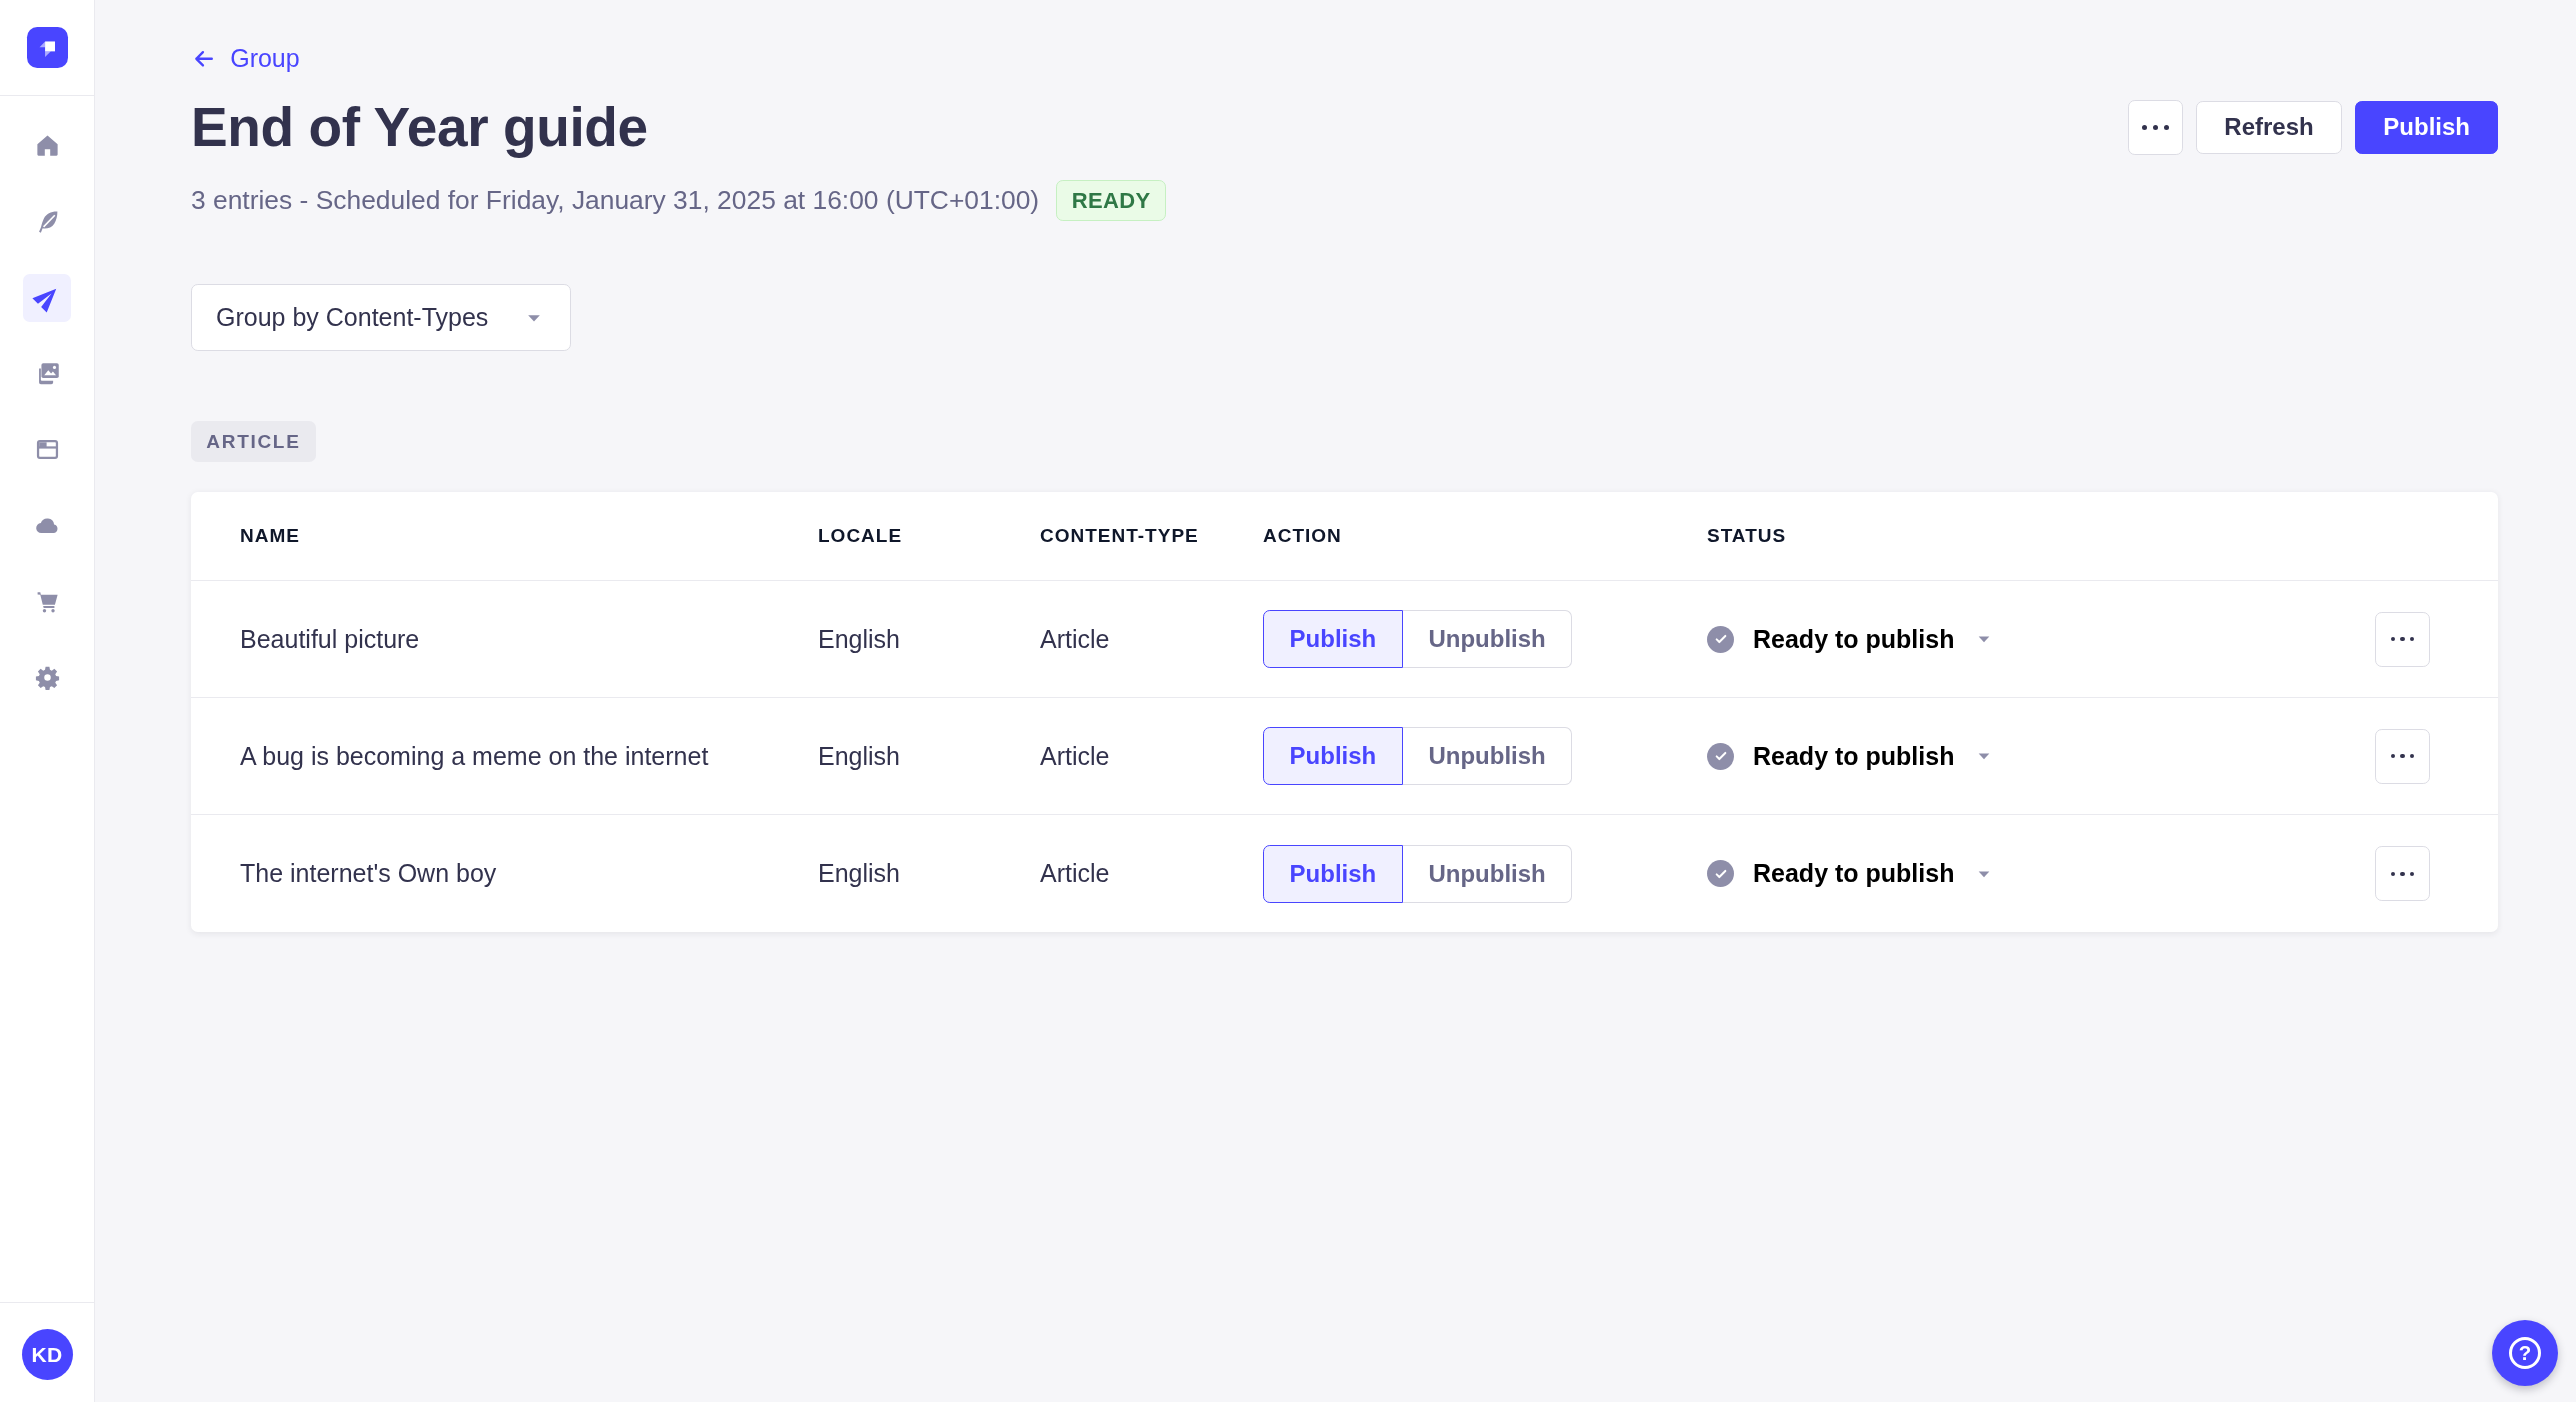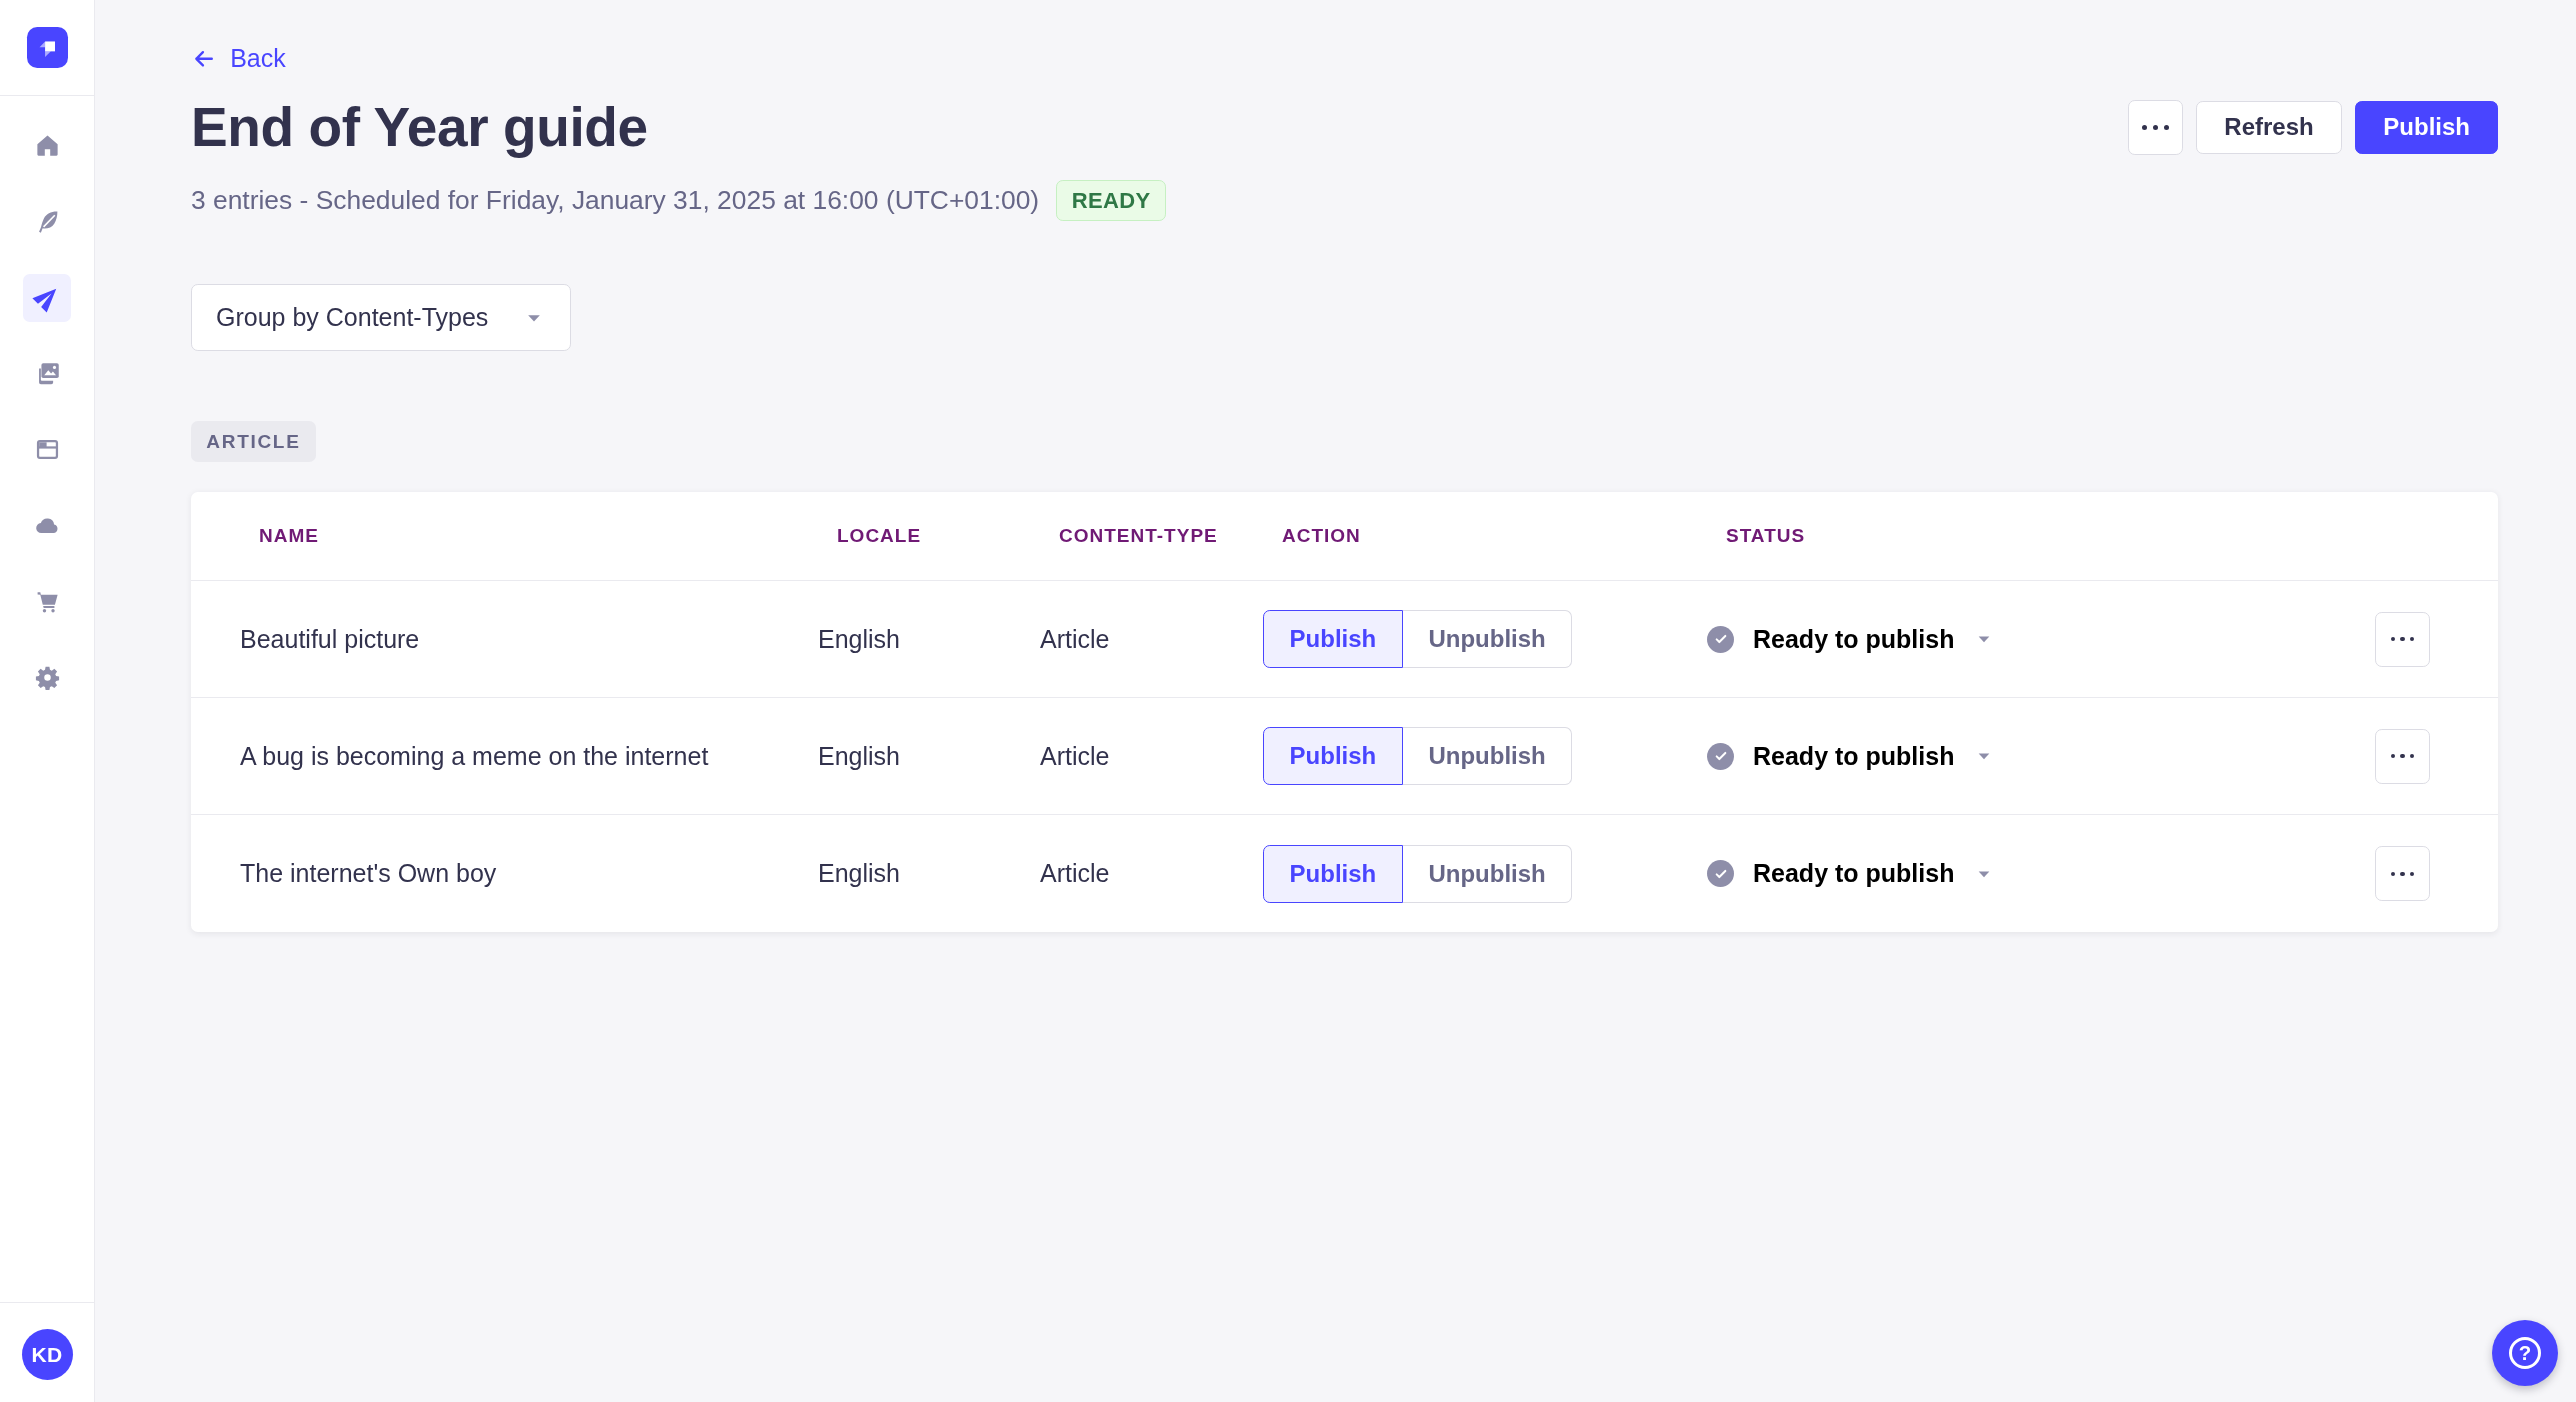--- a/index.html
+++ b/index.html
@@ -99,21 +99,21 @@
   .card {
     margin-top: 30px; background: #fff; border-radius: 6.8px;
     box-shadow: 0 1.7px 6.8px rgba(33, 33, 52, 0.08);
   }
   .trow {
     display: grid;
     grid-template-columns: 578px 222px 223px 444px 1fr;
     padding: 0 49px; align-items: center;
   }
   .thead { height: 89px; border-bottom: 0.9px solid #eaeaef; }
-  .th { font-size: 19px; font-weight: 700; color: #701a75; letter-spacing: 1px; margin-left: 19px; }
+  .th { font-size: 19px; font-weight: 700; color: #0f172a; letter-spacing: 1px; }
   .tr { height: 117px; border-bottom: 0.9px solid #eaeaef; }
   .tr:last-child { border-bottom: none; }
   .td { font-size: 25px; color: #32324d; }
 
   .segmented { display: inline-flex; align-items: stretch; }
   .seg-publish {
     height: 58px; padding: 0 25.6px;
     border: 1.7px solid #4945ff; border-radius: 6.8px 0 0 6.8px;
     background: #f0f0ff; color: #4945ff;
     font-family: "Liberation Sans", sans-serif;
@@ -225,21 +225,21 @@
     <div class="avatar">KD</div>
   </div>
 </aside>
 
 <main class="main">
 
   <a class="back-link">
     <svg width="25.6" height="25.6" viewBox="0 0 24 24">
       <path fill="none" stroke="#4945ff" stroke-width="2.2" stroke-linecap="round" stroke-linejoin="round" d="M19.5 12H5m6.2-6.2L5 12l6.2 6.2"></path>
     </svg>
-    <span>Back</span>
+    <span>Group</span>
   </a>
 
   <div class="title-row">
     <h1 class="page-title">End of Year guide</h1>
     <div class="header-actions">
       <div class="icon-btn">
         <span class="dot"></span>
         <span class="dot"></span>
         <span class="dot"></span>
       </div>

